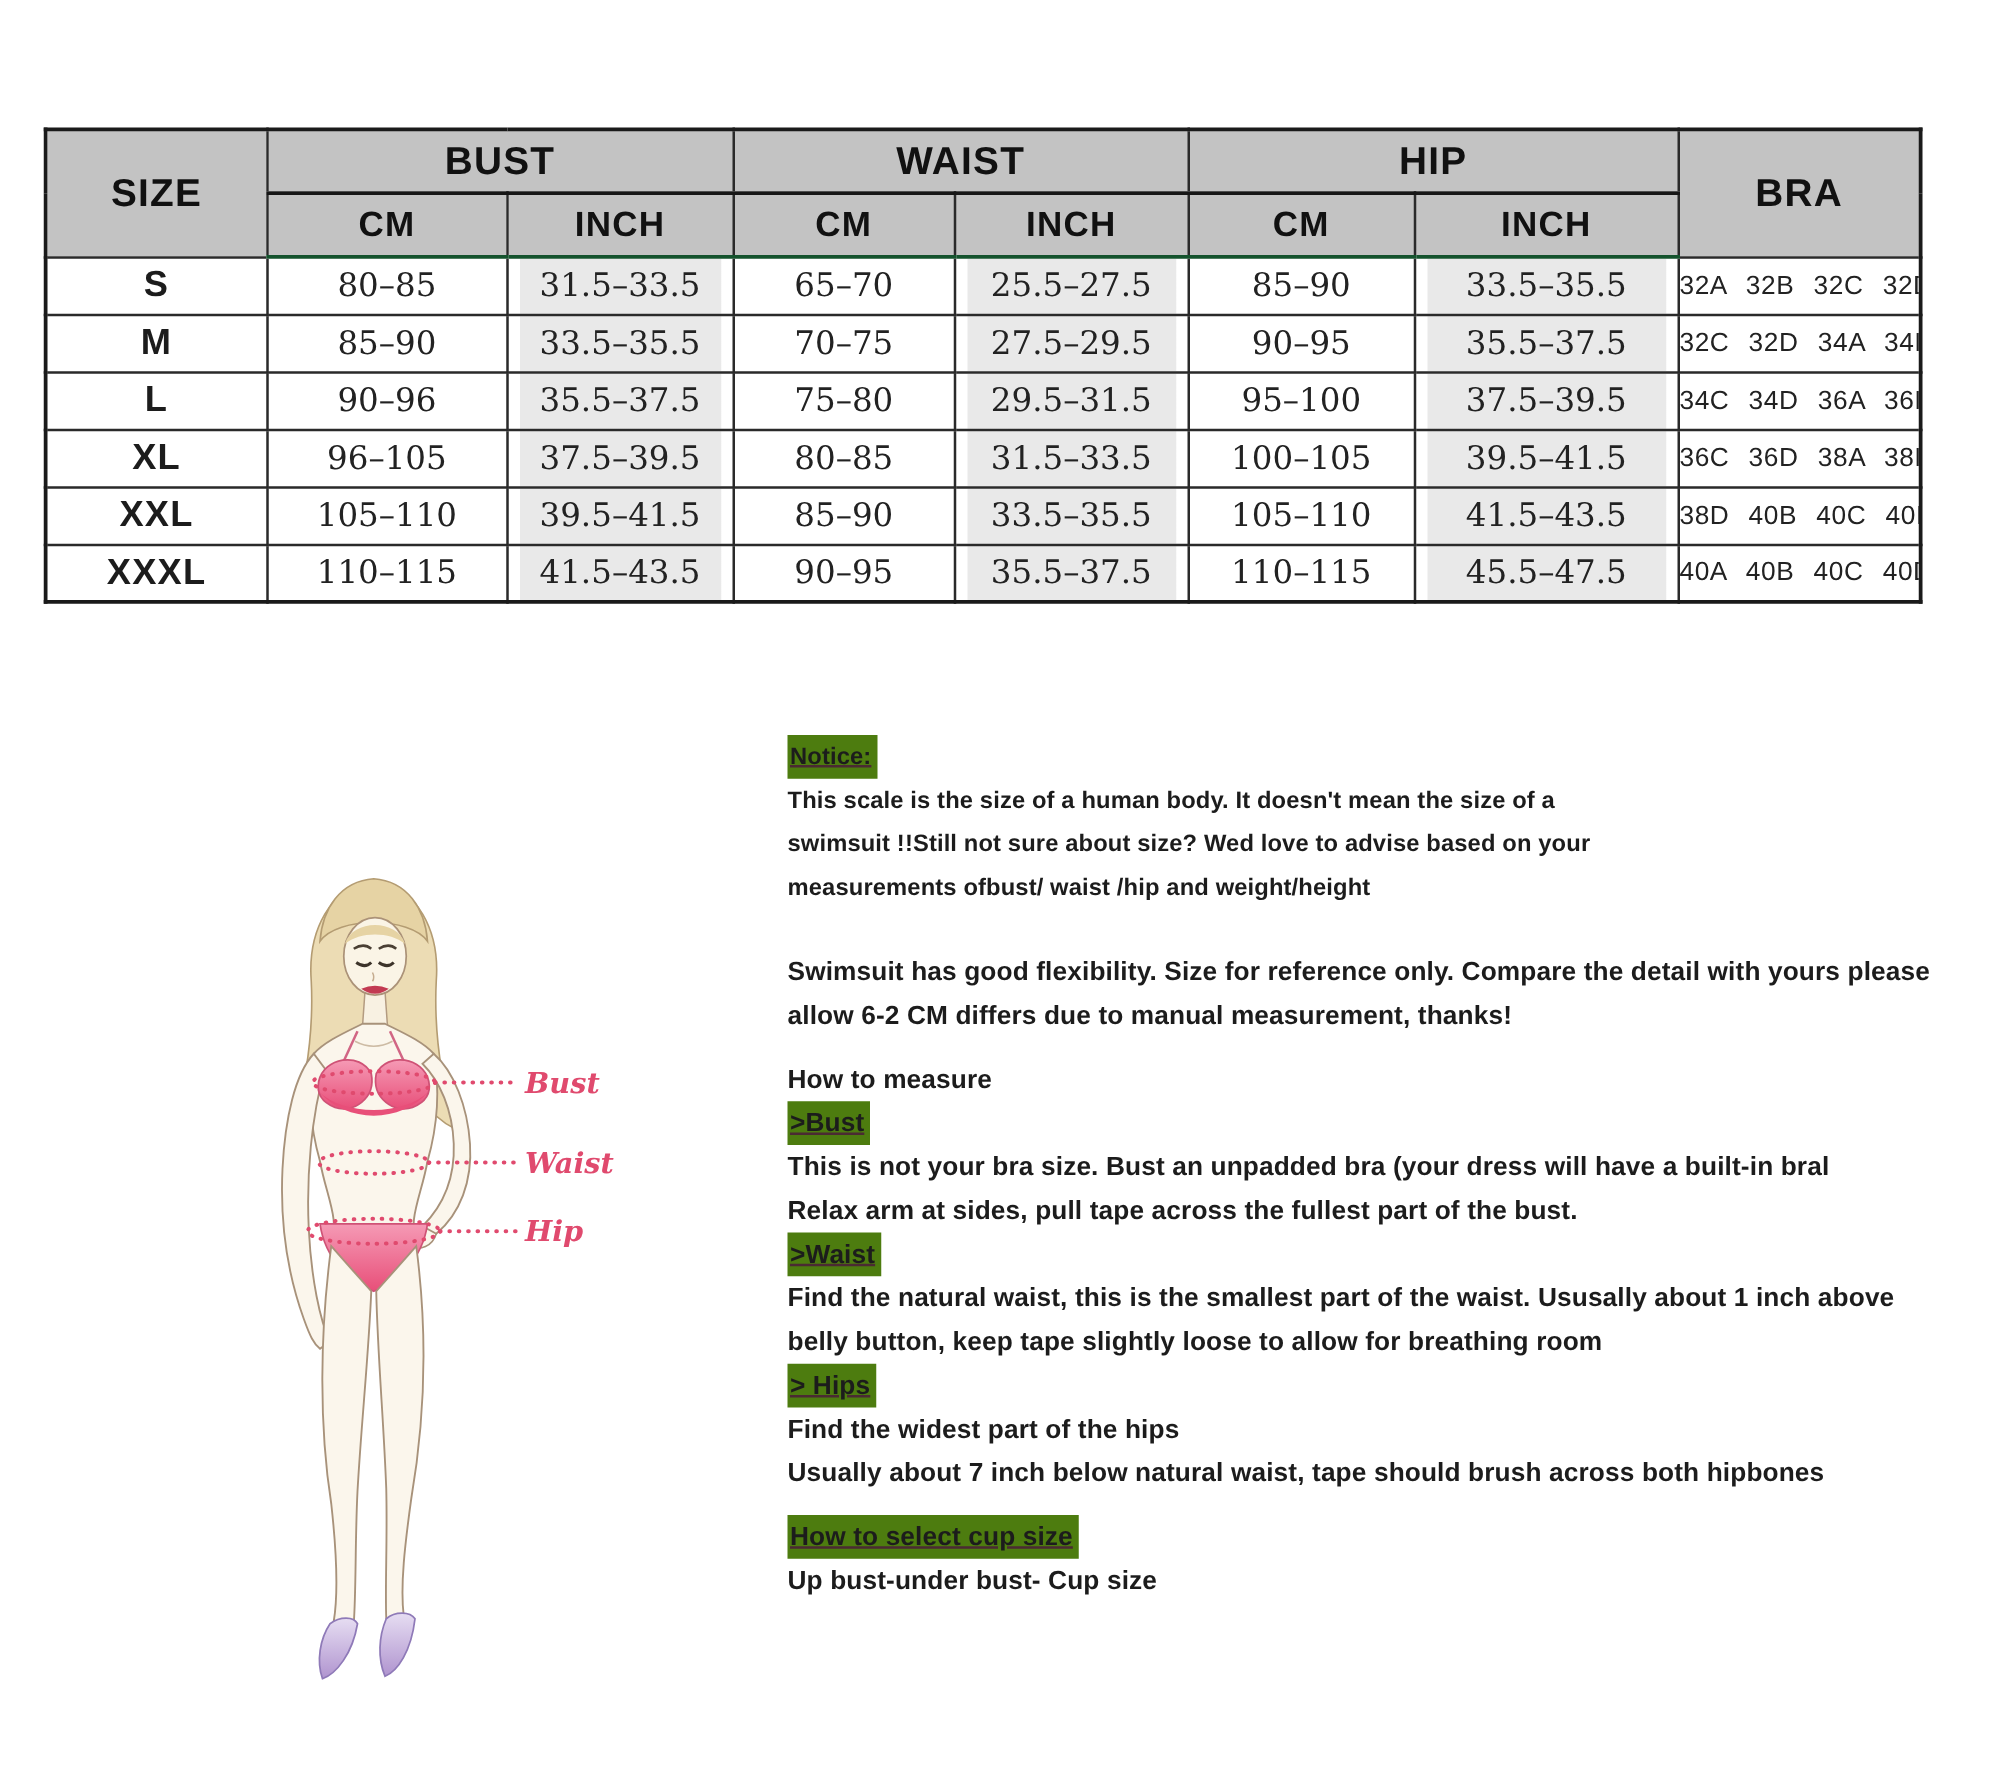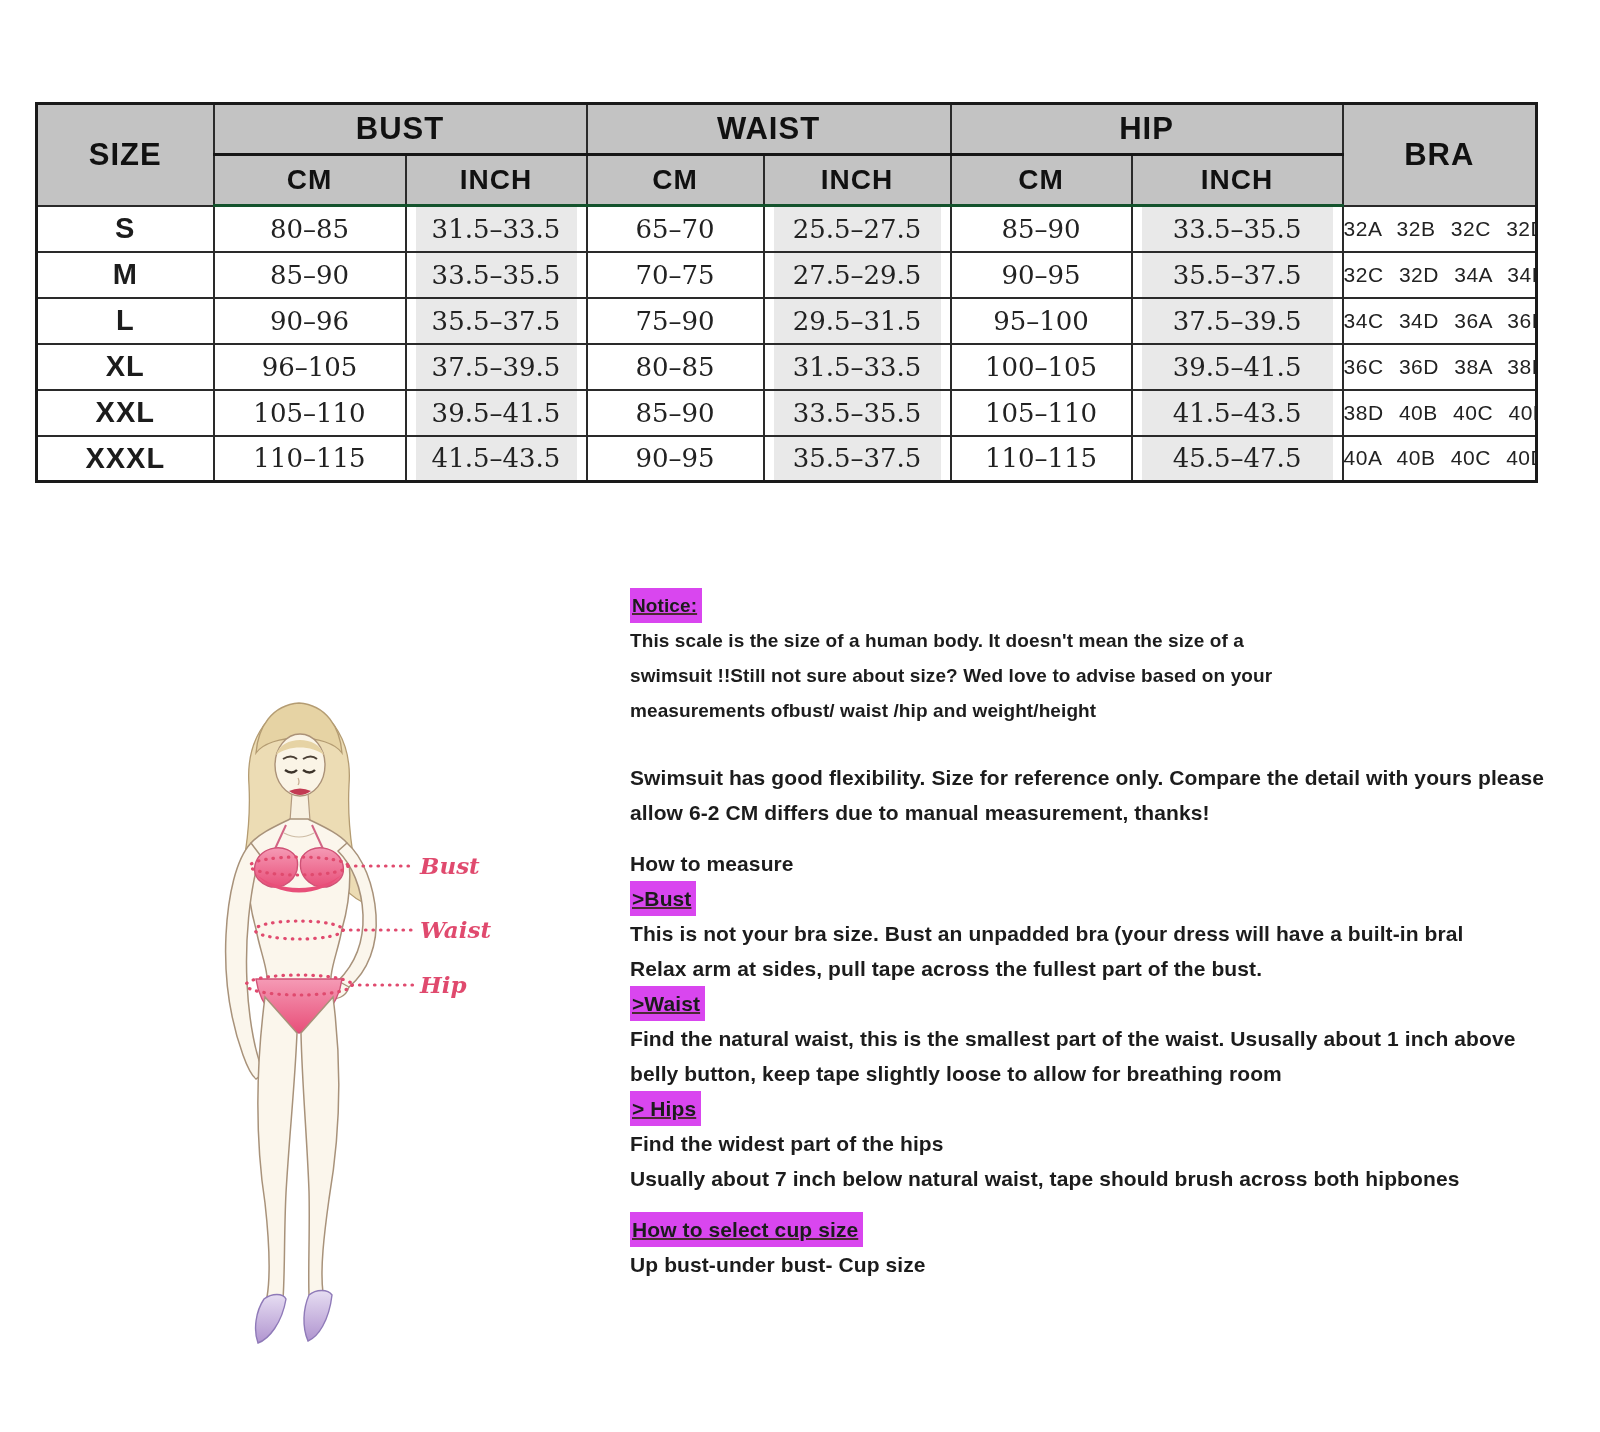--- a/index.html
+++ b/index.html
@@ -20,21 +20,21 @@
   tbody tr{height:46px;}
   td.size-cell{font-size:29px;font-weight:700;letter-spacing:1px;}
   td.num-cell{font-family:"DejaVu Serif",serif;font-size:26px;color:#222;}
   td.inch-cell{background:linear-gradient(#e9e9e9,#e9e9e9) center/calc(100% - 18px) 100% no-repeat;}
   td.bra-cell{font-size:21px;font-weight:500;letter-spacing:0.5px;word-spacing:9px;color:#222;}
 
   
   .notes{position:absolute;left:630px;top:588px;width:915px;font-weight:700;}
   .notes .line{line-height:35px;font-size:21px;letter-spacing:0.1px;}
   .notes .big{font-size:19px;}
-  .hl{display:inline-block;background:#d946ef;padding:0 5px 0 2px;
+  .hl{display:inline-block;background:#4d7c0f;padding:0 5px 0 2px;
       text-decoration:underline;text-decoration-thickness:2px;text-decoration-color:#4b2a33;text-align:center;}
   .gap32{margin-top:32px;}
   .gap33{margin-top:16px;}
 
   
   .figure-wrap{position:absolute;left:152px;top:683px;width:340px;height:680px;}
   .sketch-label{font-family:"DejaVu Serif",serif;font-style:italic;font-weight:700;
                 font-size:23px;fill:#e04a6e;}
 </style>
 </head>
@@ -89,21 +89,21 @@
           <td class="num-cell">70–75</td>
           <td class="num-cell inch-cell">27.5–29.5</td>
           <td class="num-cell">90–95</td>
           <td class="num-cell inch-cell">35.5–37.5</td>
           <td class="bra-cell">32C 32D 34A 34B</td>
         </tr>
         <tr>
           <td class="size-cell">L</td>
           <td class="num-cell">90–96</td>
           <td class="num-cell inch-cell">35.5–37.5</td>
-          <td class="num-cell">75–90</td>
+          <td class="num-cell">75–80</td>
           <td class="num-cell inch-cell">29.5–31.5</td>
           <td class="num-cell">95–100</td>
           <td class="num-cell inch-cell">37.5–39.5</td>
           <td class="bra-cell">34C 34D 36A 36B</td>
         </tr>
         <tr>
           <td class="size-cell">XL</td>
           <td class="num-cell">96–105</td>
           <td class="num-cell inch-cell">37.5–39.5</td>
           <td class="num-cell">80–85</td>

